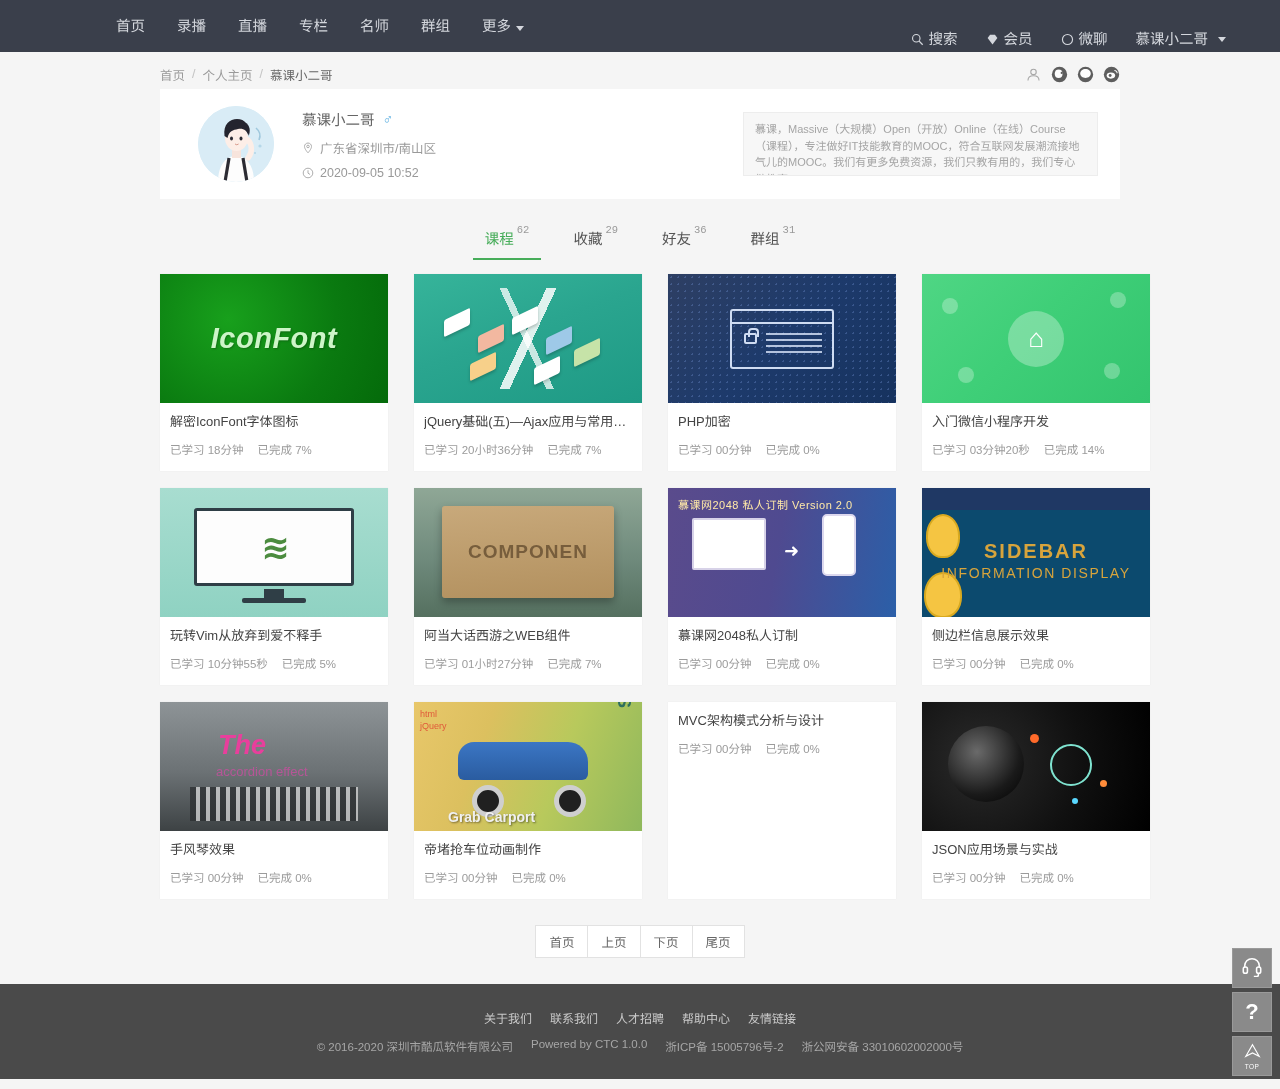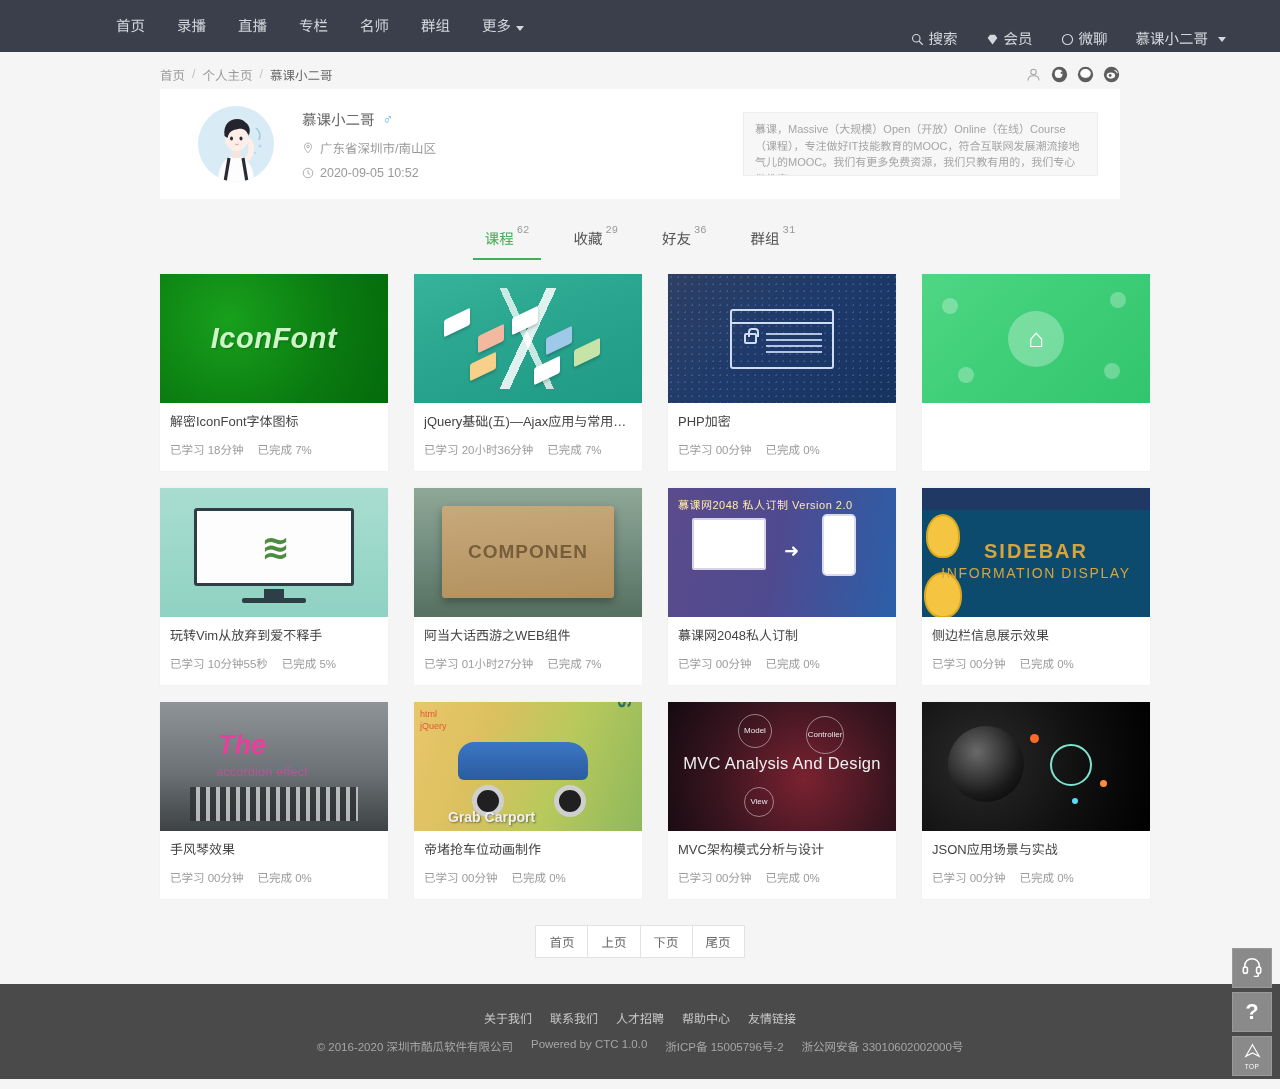--- a/index.html
+++ b/index.html
@@ -466,20 +466,27 @@
     <div class="card">
       <div class="thumb t-wxapp">
         <div class="orb" style="left:20px;top:24px;"></div>
         <div class="orb" style="right:24px;top:18px;"></div>
         <div class="orb" style="left:36px;bottom:20px;"></div>
         <div class="orb" style="right:30px;bottom:24px;"></div>
         <div class="ring">
             <b>⌂</b>
           </div>
       </div>
+      <div class="cbody">
+        <div class="ctitle">入门微信小程序开发</div>
+        <div class="cmeta">
+          <span>已学习 03分钟20秒</span>
+          <span>已完成 14%</span>
+        </div>
+      </div>
     </div>
 
     <div class="card">
       <div class="thumb t-vim">
         <div class="mon">
             <span>≋</span>
           </div>
         <div class="stand"></div>
           <div class="base"></div>
       </div>
@@ -569,26 +576,20 @@
       <div class="cbody">
         <div class="ctitle">帝堵抢车位动画制作</div>
         <div class="cmeta">
           <span>已学习 00分钟</span>
           <span>已完成 0%</span>
         </div>
       </div>
     </div>
 
     <div class="card">
-      <div class="thumb t-mvc">
-        <div class="bub" style="left:70px;top:12px;width:34px;height:34px;">Model</div>
-        <div class="bub" style="right:52px;top:14px;width:38px;height:38px;">Controller</div>
-        <div class="bub" style="left:76px;bottom:14px;width:30px;height:30px;">View</div>
-        <div class="main">MVC Analysis And Design</div>
-      </div>
       <div class="cbody">
         <div class="ctitle">MVC架构模式分析与设计</div>
         <div class="cmeta">
           <span>已学习 00分钟</span>
           <span>已完成 0%</span>
         </div>
       </div>
     </div>
 
     <div class="card">

